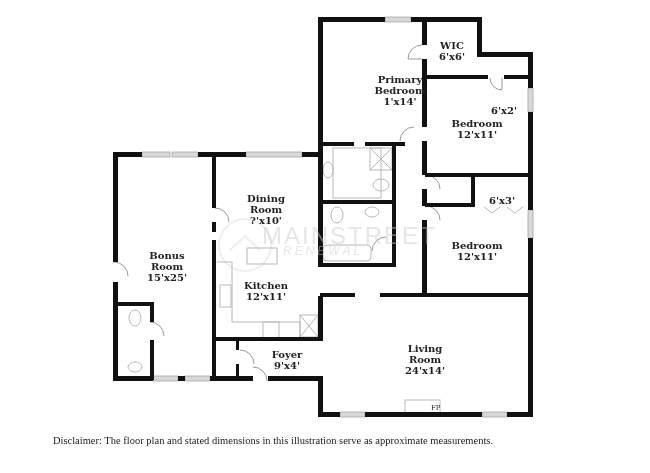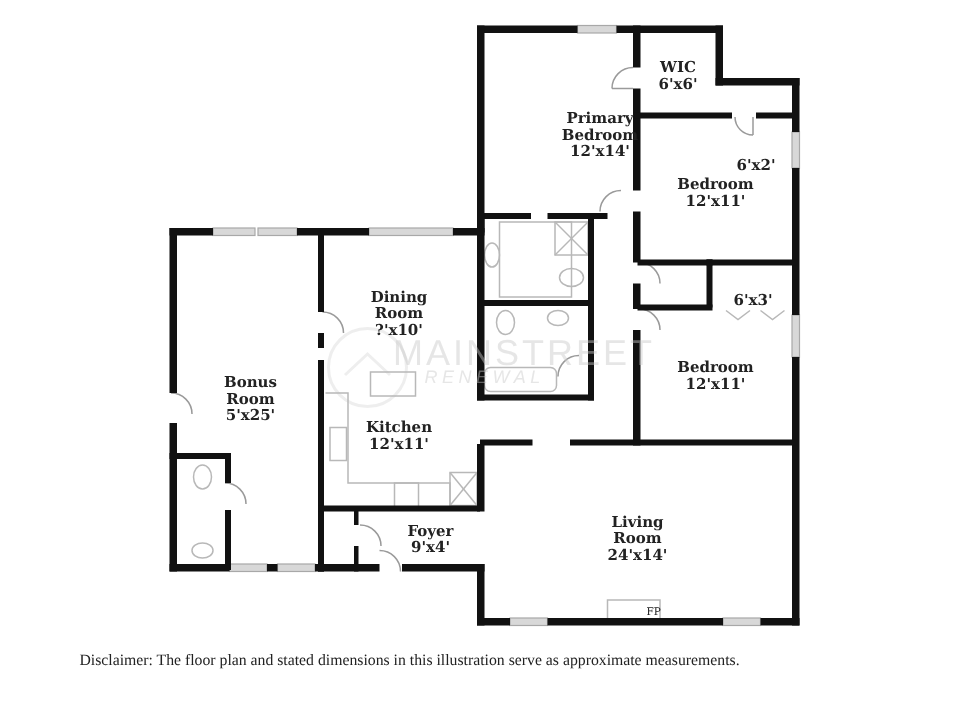--- a/index.html
+++ b/index.html
@@ -150,21 +150,21 @@
     <rect x="507" y="412" width="26" height="5"></rect>
   </g>
 </svg>
 
 <div class="watermark" style="left:262px; top:222px;">MAINSTREET</div>
 <div class="watermark-sub" style="left:283px; top:244px;">RENEWAL</div>
 
 <div class="label" style="left:376px; top:74px;margin-left:24px;">
   <span class="nm">Primary</span>
   <span class="nm">Bedroom</span>
-  <span class="dim">12'x14'</span>
+  <span class="dim">1'x14'</span>
 </div>
 <div class="label" style="left:452px; top:40px;">
   <span class="nm">WIC</span>
   <span class="dim">6'x6'</span>
 </div>
 <div class="label" style="left:504px; top:61px;margin-top:44px;">
   <span class="dim">6'x2'</span>
 </div>
 <div class="label" style="left:477px; top:118px;">
   <span class="nm">Bedroom</span>
@@ -178,21 +178,21 @@
   <span class="dim">12'x11'</span>
 </div>
 <div class="label" style="left:266px; top:193px;">
   <span class="nm">Dining</span>
   <span class="nm">Room</span>
   <span class="dim">?'x10'</span>
 </div>
 <div class="label" style="left:167px; top:250px;">
   <span class="nm">Bonus</span>
   <span class="nm">Room</span>
-  <span class="dim">5'x25'</span>
+  <span class="dim">15'x25'</span>
 </div>
 <div class="label" style="left:266px; top:280px;">
   <span class="nm">Kitchen</span>
   <span class="dim">12'x11'</span>
 </div>
 <div class="label" style="left:287px; top:349px;">
   <span class="nm">Foyer</span>
   <span class="dim">9'x4'</span>
 </div>
 <div class="label" style="left:425px; top:343px;">

